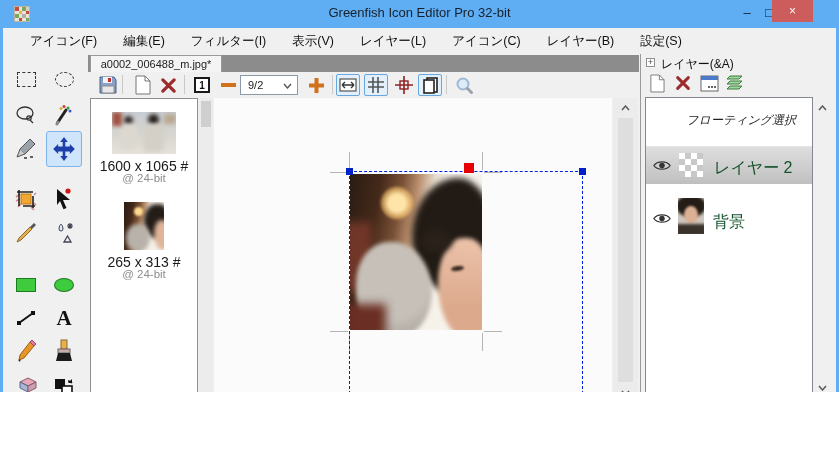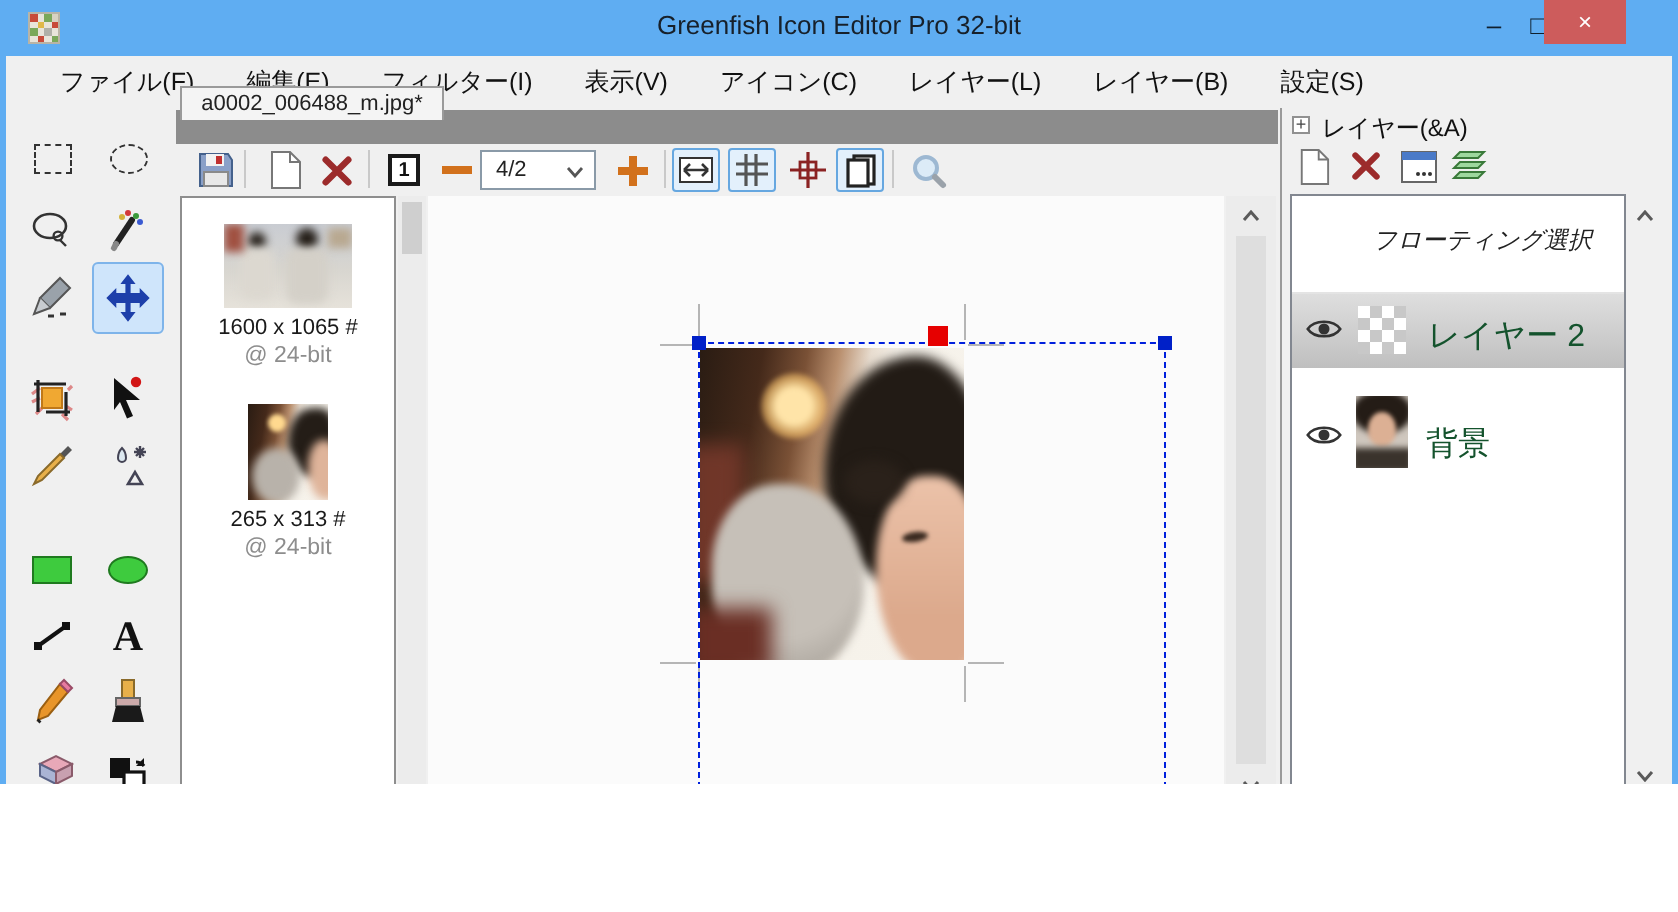--- a/index.html
+++ b/index.html
@@ -17,21 +17,21 @@
   .win-glyph { top:4px; width:22px; height:18px; text-align:center; font-size:13px; color:#10202e; line-height:18px; }
   .btn-close { left:772px; top:0; width:41px; height:22px; background:#cd5c5c; color:#fff; text-align:center;
                font-size:12px; line-height:22px; }
 
   
   .menubar { left:3px; top:28px; width:833px; height:26px; background:#f0f0f0; display:flex; align-items:center; padding-left:14px; }
   .menu-item { padding:3px 13px; font-size:12.5px; color:#111; white-space:nowrap; }
 
   
   .tabstrip { left:88px; top:55px; width:551px; height:17px; background:#8c8c8c; }
-  .tab-active { left:90px; top:43px; width:132px; height:17px; background:#f4f4f4; border:1px solid #9a9a9a; border-bottom:none;
+  .tab-active { left:90px; top:55px; width:132px; height:17px; background:#f4f4f4; border:1px solid #9a9a9a; border-bottom:none;
                 font-size:11px; color:#222; text-align:center; line-height:16px; }
 
   
   .toolbar { left:88px; top:72px; width:551px; height:26px; background:#f0f0f0; }
   .tb { position:absolute; top:2px; width:24px; height:22px; display:flex; align-items:center; justify-content:center; }
   .tb-toggle-on { border:1px solid #66a7e0; background:#e3f0fc; border-radius:2px; }
   .tb-sep { position:absolute; top:3px; width:1px; height:19px; background:#c9c9c9; }
   .size1-box { width:16px; height:16px; border:2px solid #1a1a1a; font-size:10px; font-weight:bold; color:#111;
                display:flex; align-items:center; justify-content:center; background:#fff; }
   .zoom-combo { position:absolute; left:152px; top:3px; width:58px; height:20px; background:#fff; border:1px solid #8a9aa8;
@@ -45,21 +45,21 @@
   .dash-rect { width:19px; height:15px; border:1px dashed #333; }
   .dash-ell  { width:19px; height:15px; border:1px dashed #333; border-radius:50%; }
   .grn-rect  { width:20px; height:14px; background:#3ecb3e; border:1px solid #1f7a1f; }
   .grn-ell   { width:20px; height:14px; background:#3ecb3e; border:1px solid #1f7a1f; border-radius:50%; }
   .grad-box  { width:20px; height:15px; border:1px solid #444; background:linear-gradient(90deg,#000 0%,#777 45%,#fff 85%); }
   .text-A { font-family:"Liberation Serif","DejaVu Serif",serif; font-size:21px; font-weight:bold; color:#111; line-height:1; }
 
   
   .pages-panel { left:90px; top:98px; width:108px; height:322px; background:#fff; border:1px solid #8e8e8e; }
   .page-sel-bg { left:92px; top:196px; width:104px; height:104px; background:#cdd3e9; }
-  .pg-cap { position:absolute; width:108px; text-align:center; font-size:11px; color:#1a1a1a; }
+  .pg-cap { position:absolute; width:108px; text-align:center; font-size:14px; color:#1a1a1a; }
   .pg-sub { position:absolute; width:108px; text-align:center; font-size:11.5px; color:#8d8d8d; }
   .newpage { left:90px; top:338px; width:108px; text-align:center; font-size:12px; color:#9a9a9a; }
   .thumb1 { left:112px; top:112px; width:64px; height:42px; overflow:hidden; position:absolute; background:linear-gradient(180deg,#c9ccd2 0%,#d8d6d0 55%,#e6e2da 100%); }
   .thumb2 { left:124px; top:202px; width:40px; height:48px; overflow:hidden; position:absolute; }
 
   
   .ph-base { position:absolute; inset:0; background:linear-gradient(100deg,#2a1c13 0%,#44291a 20%,#7a5136 34%,#b98f6e 44%,#e8ddd0 54%,#f6f2ea 62%,#f7f3ec 100%); }
   .blob { position:absolute; filter:blur(2px); }
 
   
@@ -121,26 +121,26 @@
         <i></i>
         <i style="background:#7aa85a"></i>
     </div>
     <div class="abs title-text">Greenfish Icon Editor Pro 32-bit</div>
     <div class="abs win-glyph" style="left:736px;">–</div>
     <div class="abs win-glyph" style="left:758px;">□</div>
     <div class="abs btn-close">×</div>
   </div>
 
   <div class="abs menubar">
-    <span class="menu-item">ファイル(F)</span>
+    <span class="menu-item">アイコン(F)</span>
     <span class="menu-item">編集(E)</span>
     <span class="menu-item">フィルター(I)</span>
     <span class="menu-item">表示(V)</span>
+    <span class="menu-item">レイヤー(L)</span>
     <span class="menu-item">アイコン(C)</span>
-    <span class="menu-item">レイヤー(L)</span>
     <span class="menu-item">レイヤー(B)</span>
     <span class="menu-item">設定(S)</span>
   </div>
 
   <div class="abs tabstrip"></div>
   <div class="abs tab-active">a0002_006488_m.jpg*</div>
 
   <div class="abs toolbar">
     <div class="tb" style="left:8px;">
       <svg width="20" height="20" viewBox="0 0 20 20">
@@ -165,21 +165,21 @@
     <div class="tb-sep" style="left:96px;"></div>
     <div class="tb" style="left:102px;">
       <div class="size1-box">1</div>
     </div>
     <div class="tb" style="left:128px;">
       <svg width="15" height="4" viewBox="0 0 15 4">
           <rect width="15" height="4" fill="#d2711c"></rect>
         </svg>
     </div>
     <div class="zoom-combo">
-      <span>4/2</span>
+      <span>9/2</span>
       <svg width="9" height="6" viewBox="0 0 9 6">
           <path d="M1 1l3.5 4L8 1" fill="none" stroke="#555" stroke-width="1.4"></path>
         </svg>
     </div>
     <div class="tb" style="left:216px;">
       <svg width="15" height="15" viewBox="0 0 15 15">
         <rect y="5.5" width="15" height="4" fill="#d2711c"></rect>
           <rect x="5.5" width="4" height="15" fill="#d2711c"></rect>
       </svg>
     </div>

